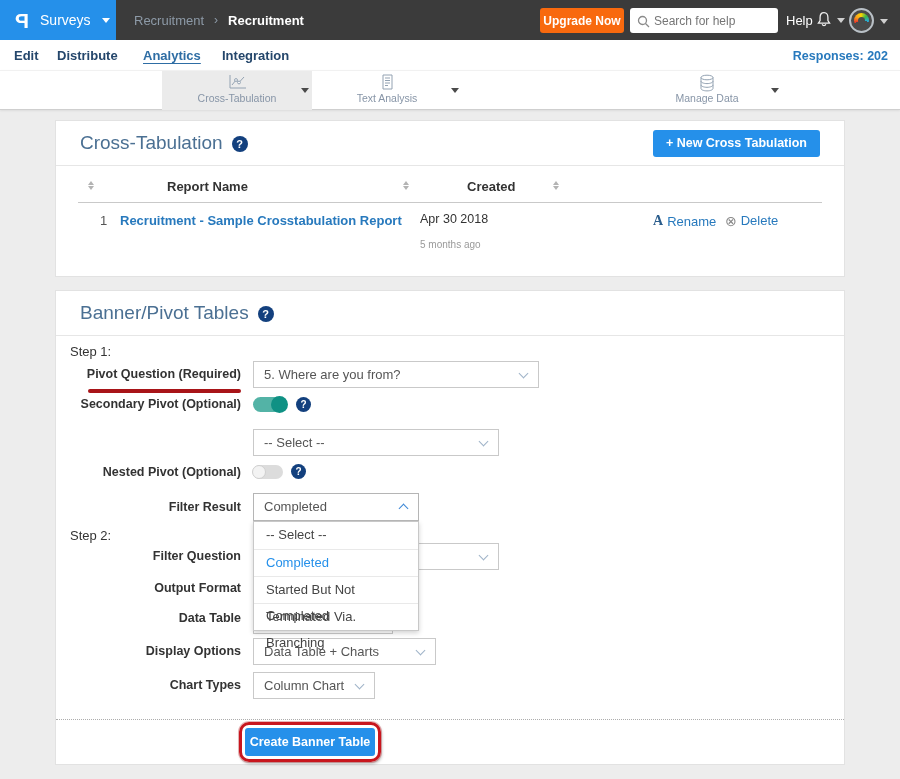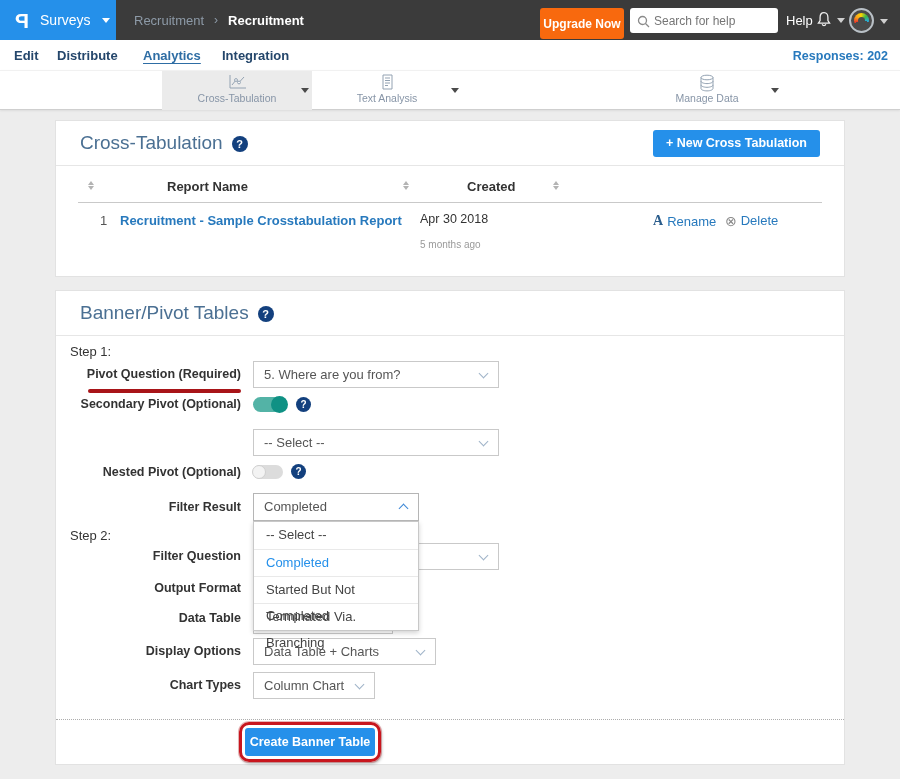--- a/index.html
+++ b/index.html
@@ -9,21 +9,21 @@
   
   .topbar { position:absolute; top:0; left:0; width:900px; height:40px; background:#3b3b3b; }
   .brand { position:absolute; left:0; top:0; width:116px; height:40px; background:#2590ea; display:flex; align-items:center; padding-left:15px; gap:11px; color:#fff; cursor:pointer; }
   .brand-logo { font-weight:bold; font-size:21px; transform:scaleX(-1); display:inline-block; line-height:1; }
   .brand-label { font-size:14px; }
   .caret { width:0; height:0; border-left:4px solid transparent; border-right:4px solid transparent; border-top:5px solid #fff; display:inline-block; }
   .breadcrumb { position:absolute; left:134px; top:0; height:40px; display:flex; align-items:center; gap:10px; font-size:13px; }
   .bc-parent { color:#8d9aa7; cursor:pointer; }
   .bc-sep { color:#8d9aa7; font-size:12px; }
   .bc-current { color:#ffffff; font-weight:700; }
-  .upgrade-btn { position:absolute; left:540px; top:8px; width:84px; height:31px; background:#f8690e; color:#fff; font-size:12px; font-weight:700; border:none; border-radius:3px; font-family:"Liberation Sans",sans-serif; cursor:pointer; }
+  .upgrade-btn { position:absolute; left:540px; top:8px; width:84px; height:25px; background:#f8690e; color:#fff; font-size:12px; font-weight:700; border:none; border-radius:3px; font-family:"Liberation Sans",sans-serif; cursor:pointer; }
   .search-wrap { position:absolute; left:630px; top:8px; width:148px; height:25px; background:#fff; border-radius:3px; }
   .search-icon { position:absolute; left:7px; top:6px; }
   .search-input { position:absolute; left:24px; top:1px; width:120px; height:23px; border:none; outline:none; font-size:12px; color:#555; background:transparent; font-family:"Liberation Sans",sans-serif; }
   .help-label { position:absolute; left:786px; top:13px; color:#fff; font-size:13px; cursor:pointer; }
   .bell-wrap { position:absolute; left:815px; top:11px; cursor:pointer; }
   .bell-caret { position:absolute; left:837px; top:18px; border-top-color:#cfcfcf; }
   .avatar { position:absolute; left:849px; top:8px; width:25px; height:25px; border-radius:50%; border:2px solid #b9c0c6; background:#4a4a4a; cursor:pointer; }
   .gauge { position:absolute; left:3px; top:3px; width:15px; height:15px; border-radius:50%; background:conic-gradient(from 250deg, #e5332a, #f9a11b, #ffd400, #39b54a, #27aae1 210deg, #4a4a4a 210deg); }
   .gauge::after { content:""; position:absolute; left:4px; top:4px; width:7px; height:7px; border-radius:50%; background:#4a4a4a; }
   .avatar-caret { position:absolute; left:880px; top:19px; border-top-color:#cfcfcf; }
@@ -217,21 +217,21 @@
       <div class="ph-left">
         <span class="panel-title">Banner/Pivot Tables</span>
         <span class="help-badge">?</span>
       </div>
     </div>
 
     <span class="step-label" style="top:53px">Step 1:</span>
 
     <span class="f-label" style="top:70px; line-height:27px">Pivot Question (Required)</span>
     <span class="red-underline"></span>
-    <div class="select-box" style="top:70px; width:246px">
+    <div class="select-box" style="top:70px; width:286px">
       <span>5. Where are you from?</span>
       <span class="chev-down"></span>
     </div>
 
     <span class="f-label" style="top:104px; line-height:18px">Secondary Pivot (Optional)</span>
     <span class="toggle on" style="top:106px">
         <span class="knob"></span>
       </span>
     <span class="q-badge" style="left:240px; top:106px">?</span>
 

